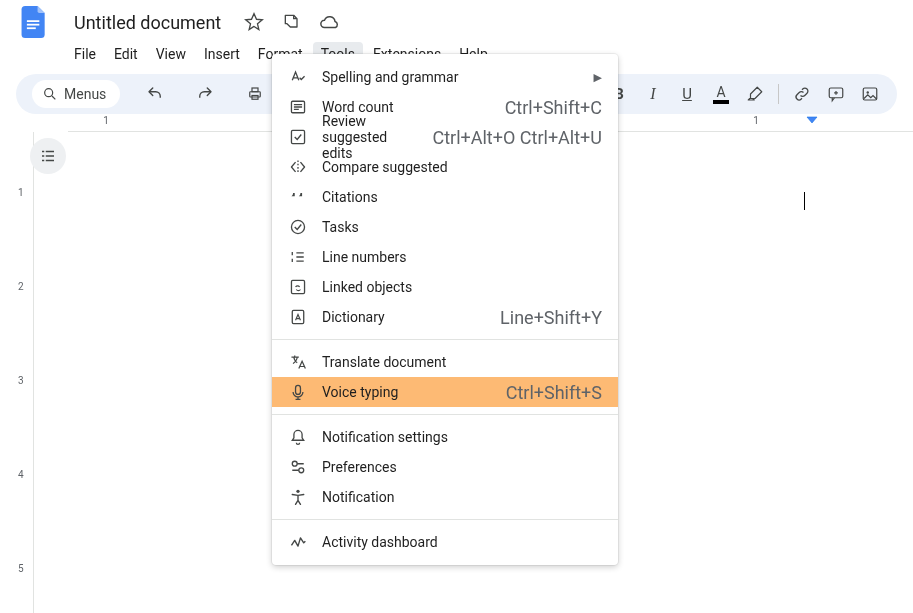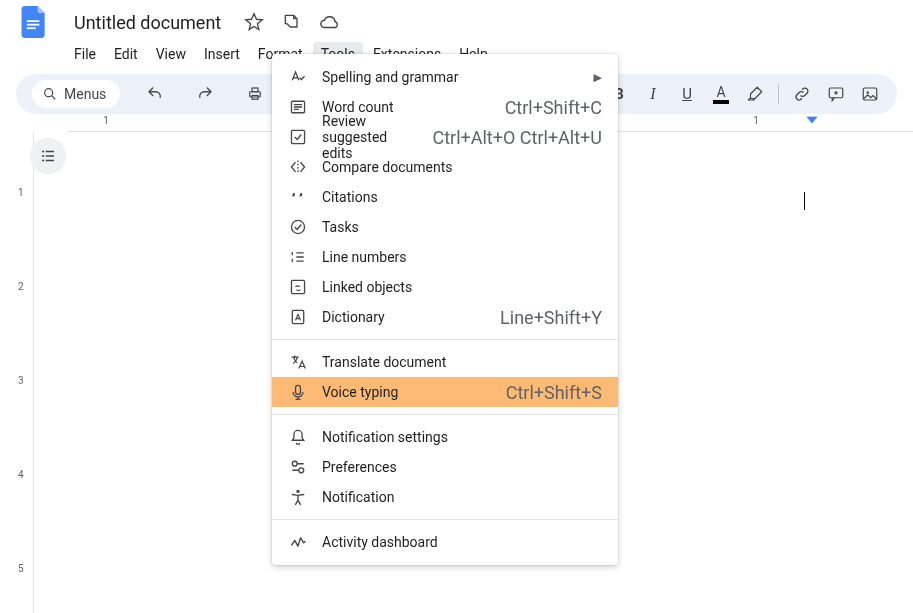--- a/index.html
+++ b/index.html
@@ -362,21 +362,21 @@
       </span>
       <span class="mi-label">Review suggested edits</span>
       <span class="mi-shortcut">Ctrl+Alt+O Ctrl+Alt+U</span>
     </div>
     <div class="menu-item">
       <span class="mi-icon">
         <svg width="18" height="18" viewBox="0 0 22 22">
           <use href="#mi-compare"></use>
         </svg>
       </span>
-      <span class="mi-label">Compare documents</span>
+      <span class="mi-label">Compare suggested</span>
     </div>
     <div class="menu-item">
       <span class="mi-icon">
         <svg width="18" height="18" viewBox="0 0 22 22">
           <use href="#mi-citations"></use>
         </svg>
       </span>
       <span class="mi-label">Citations</span>
     </div>
     <div class="menu-item">

